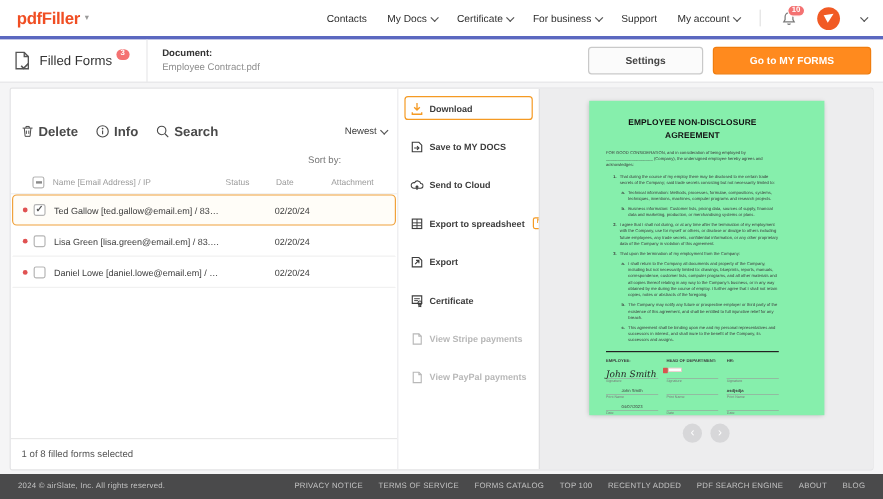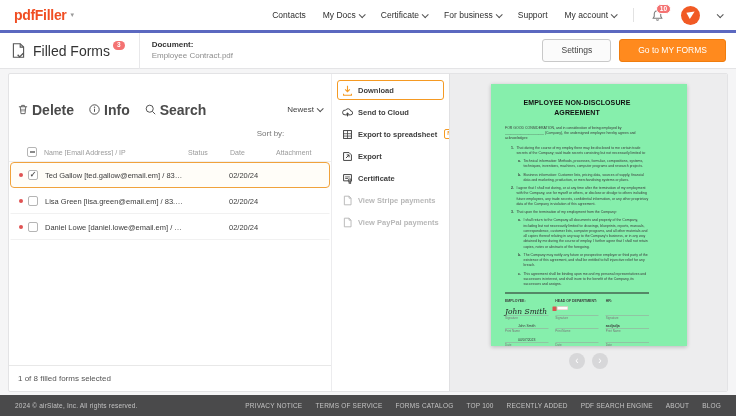--- a/index.html
+++ b/index.html
@@ -14,60 +14,60 @@
   .topnav .nav-item { display:flex; align-items:center; gap:3px; cursor:pointer; white-space:nowrap; }
   .caret { width:5px; height:5px; border-right:1px solid #555; border-bottom:1px solid #555; transform:rotate(45deg) translateY(-1px); display:inline-block; }
   .nav-sep { width:1px; height:14px; background:#e2e2e2; }
   .bell-wrap { position:relative; display:flex; }
   .badge-count { position:absolute; top:-5px; right:-7px; background:#f47272; border:1px solid #fff; color:#fff; font-size:6.5px; font-weight:bold; border-radius:6px; padding:1px 3px; line-height:1; }
   .avatar { width:19px; height:19px; border-radius:50%; background:#f15a24; display:flex; align-items:center; justify-content:center; cursor:pointer; }
   .accent-line { height:3px; background:#5b68c0; }
 
   
   .subbar { height:36px; background:#fff; border-bottom:1px solid #e4e4e6; display:flex; align-items:center; padding:0 10px; }
-  .ff-title { font-size:14px; font-weight:500; color:#333; margin-left:6px; }
+  .ff-title { font-size:11px; font-weight:500; color:#333; margin-left:6px; }
   .badge3 { background:#f47272; color:#fff; font-size:6.5px; font-weight:bold; border-radius:7px; padding:1.5px 4px; margin-left:3px; transform:translateY(-5px); display:inline-block; line-height:1; }
   .sub-divider { width:1px; height:36px; background:#e8e8ea; margin:0 12px 0 14px; }
   .doc-meta { font-size:8px; line-height:1.35; }
   .doc-meta .lbl { font-weight:bold; color:#333; }
   .doc-meta .val { color:#8e8e8e; }
   .sub-actions { margin-left:auto; display:flex; gap:8px; }
-  .btn { font-size:8.5px; font-weight:normal; border-radius:3px; padding:6px 18px; cursor:pointer; line-height:1; }
+  .btn { font-size:8.5px; font-weight:bold; border-radius:3px; padding:6px 30px; cursor:pointer; line-height:1; }
   .btn-secondary { background:#fbfbfb; border:1px solid #c9c9c9; color:#444; }
   .btn-primary { background:#ff8a1e; border:1px solid #f07d0e; color:#fff; }
 
   
   .content { height:326px; padding:4px 8px 3px; }
   .panel-wrap { height:100%; display:flex; background:#fff; border:1px solid #e3e3e5; border-radius:2px; overflow:hidden; }
   .panel-left { width:322px; display:flex; flex-direction:column; }
   .panel-mid { width:118px; border-left:1px solid #ececee; padding:6px 5px; }
   .panel-right { flex:1; border-left:1px solid #e0e0e2; background:#ededee; display:flex; flex-direction:column; align-items:center; overflow:hidden; }
 
   
   .tools { display:flex; align-items:center; padding:7px 9px 5px; }
-  .tool { display:flex; align-items:center; gap:4px; font-size:14px; font-weight:bold; color:#4a4a4a; margin-right:15px; cursor:pointer; }
+  .tool { display:flex; align-items:center; gap:4px; font-size:11px; font-weight:bold; color:#4a4a4a; margin-right:15px; cursor:pointer; }
   .sort { margin-left:auto; display:flex; align-items:center; gap:3px; font-size:8px; cursor:pointer; }
   .sort .sl { color:#777;margin-top:48px; } .sort .sv { color:#3e3e3e; font-weight:normal; }
   .thead { display:flex; align-items:center; padding:4px 9px; font-size:7px; color:#9b9b9b; border-bottom:1px solid #efefef; }
   .cb { width:10px; height:10px; border:1px solid #b5b5b5; border-radius:2px; background:#fff; display:flex; align-items:center; justify-content:center; flex:none; cursor:pointer; }
   .cb .minus { width:5px; height:1.5px; background:#8a8a8a; }
   .cb .check { font-size:8px; color:#555; line-height:1; font-weight:bold; }
   .col-ctl { width:26px; display:flex; align-items:center; gap:5px; flex:none; }
   .dot { width:4px; height:4px; border-radius:50%; background:#e05252; flex:none; }
   .col-name { flex:1; overflow:hidden; white-space:nowrap; text-overflow:ellipsis; padding-right:4px; }
   .col-status { width:42px; flex:none; }
   .col-date { width:46px; flex:none; }
   .col-att { width:46px; flex:none; }
   .rows { flex:1; }
   .row { display:flex; align-items:center; height:26px; padding:0 8px; margin:0 1px; font-size:7.5px; color:#3c3c3c; border:1px solid transparent; border-bottom:1px solid #f1f1f1; cursor:pointer; }
   .row.selected { border:1px solid #f0a23c; border-radius:4px; background:#fffdf8; }
   .sel-status { border-top:1px solid #e8e8e8; padding:8px 9px; font-size:8px; color:#555; }
 
   
-  .action { display:flex; align-items:center; gap:5px; padding:3.5px 4px; margin-bottom:2px; font-size:7.5px; font-weight:bold; color:#3d3d3d; border:1px solid transparent; cursor:pointer; white-space:nowrap; }
+  .action { display:flex; align-items:center; gap:5px; padding:3.5px 4px; margin-bottom:12px; font-size:7.5px; font-weight:bold; color:#3d3d3d; border:1px solid transparent; cursor:pointer; white-space:nowrap; }
   .action.active { border-color:#f59a23; border-radius:3px; }
   .action.disabled { color:#b8b8b8; cursor:default; }
   .action svg { flex:none; }
   .new-badge { font-size:5.5px; font-weight:bold; color:#f59a23; border:1px solid #f59a23; border-radius:2px; padding:1px 2px; line-height:1; margin-left:2px; }
 
   
   .doc-page { width:196px; height:262px; background:#86efac; margin-top:10px; box-shadow:0 1px 4px rgba(0,0,0,.22); overflow:hidden; flex:none; }
   .doc-inner { width:344px; height:524px; transform:scale(.5); transform-origin:top left; padding:26px 28px; font-size:7px; color:#3a3a3a; line-height:1.5; }
   .doc-title { text-align:center; font-size:14px; font-weight:bold; letter-spacing:.2px; color:#111; margin-bottom:14px; }
   .doc-intro { margin-bottom:8px; }
@@ -250,20 +250,27 @@
     <div class="panel-mid">
       <div class="action active">
         <svg width="11" height="11" viewBox="0 0 14 14">
             <path d="M7 1v7M4 5.5 7 8.5 10 5.5" fill="none" stroke="#f59a23" stroke-width="1.4"></path>
             <path d="M2 11v2h10v-2" fill="none" stroke="#f59a23" stroke-width="1.4"></path>
           </svg>
         <span>Download</span>
       </div>
       <div class="action">
         <svg width="11" height="11" viewBox="0 0 14 14">
+            <path d="M2 2h7l3 3v7H2z" fill="none" stroke="#3d3d3d" stroke-width="1.2"></path>
+            <path d="M4 8h5M7 6l2 2-2 2" fill="none" stroke="#3d3d3d" stroke-width="1.2"></path>
+          </svg>
+        <span>Save to MY DOCS</span>
+      </div>
+      <div class="action">
+        <svg width="11" height="11" viewBox="0 0 14 14">
             <path d="M4 10a3 3 0 1 1 .5-5.9A3.5 3.5 0 0 1 11 5a2.5 2.5 0 0 1 0 5H4z" fill="none" stroke="#3d3d3d" stroke-width="1.2"></path>
             <path d="M7 12V7.5M5.5 9 7 7.5 8.5 9" fill="none" stroke="#3d3d3d" stroke-width="1.2"></path>
           </svg>
         <span>Send to Cloud</span>
       </div>
       <div class="action">
         <svg width="11" height="11" viewBox="0 0 14 14">
             <rect x="2" y="2" width="10" height="10" fill="none" stroke="#3d3d3d" stroke-width="1.2"></rect>
             <path d="M2 6h10M2 9h10M7 2v10" stroke="#3d3d3d" stroke-width="1"></path>
           </svg>

